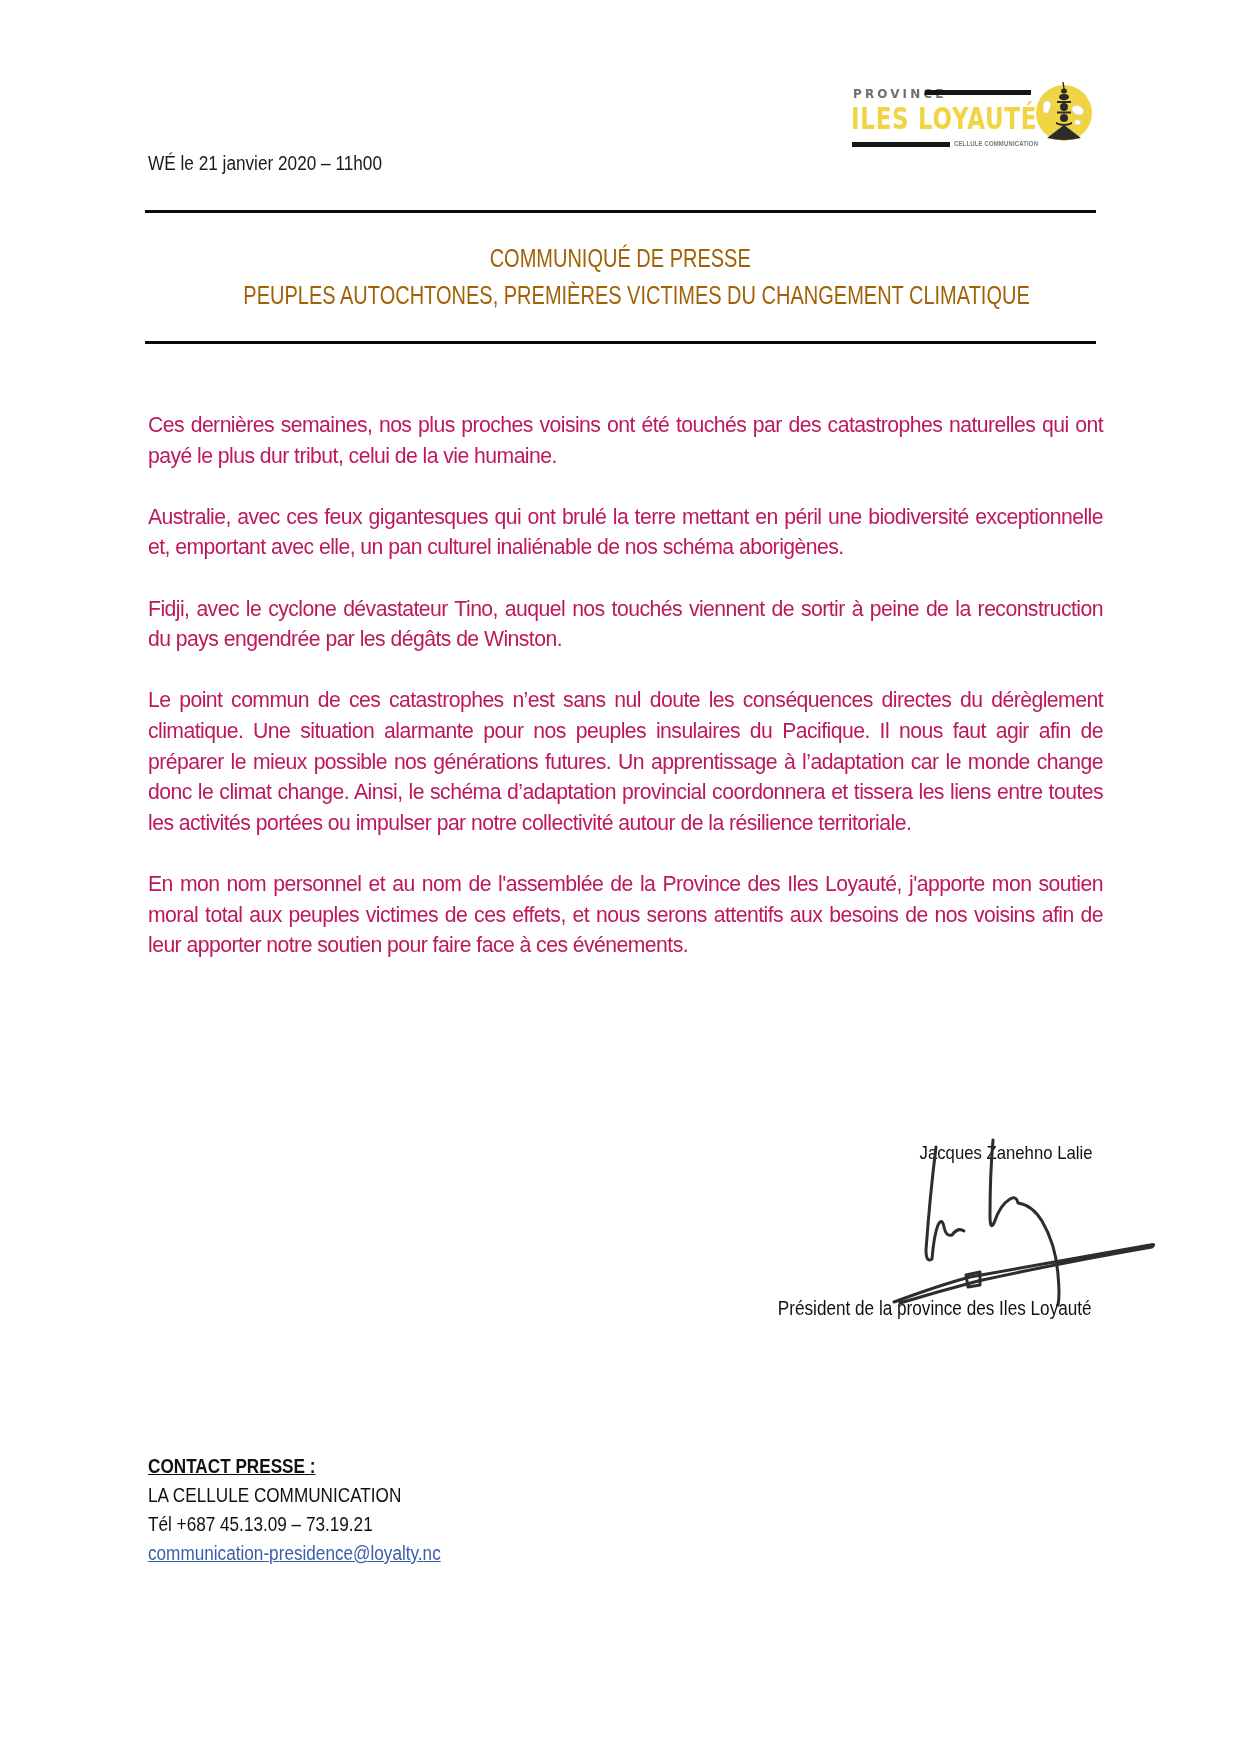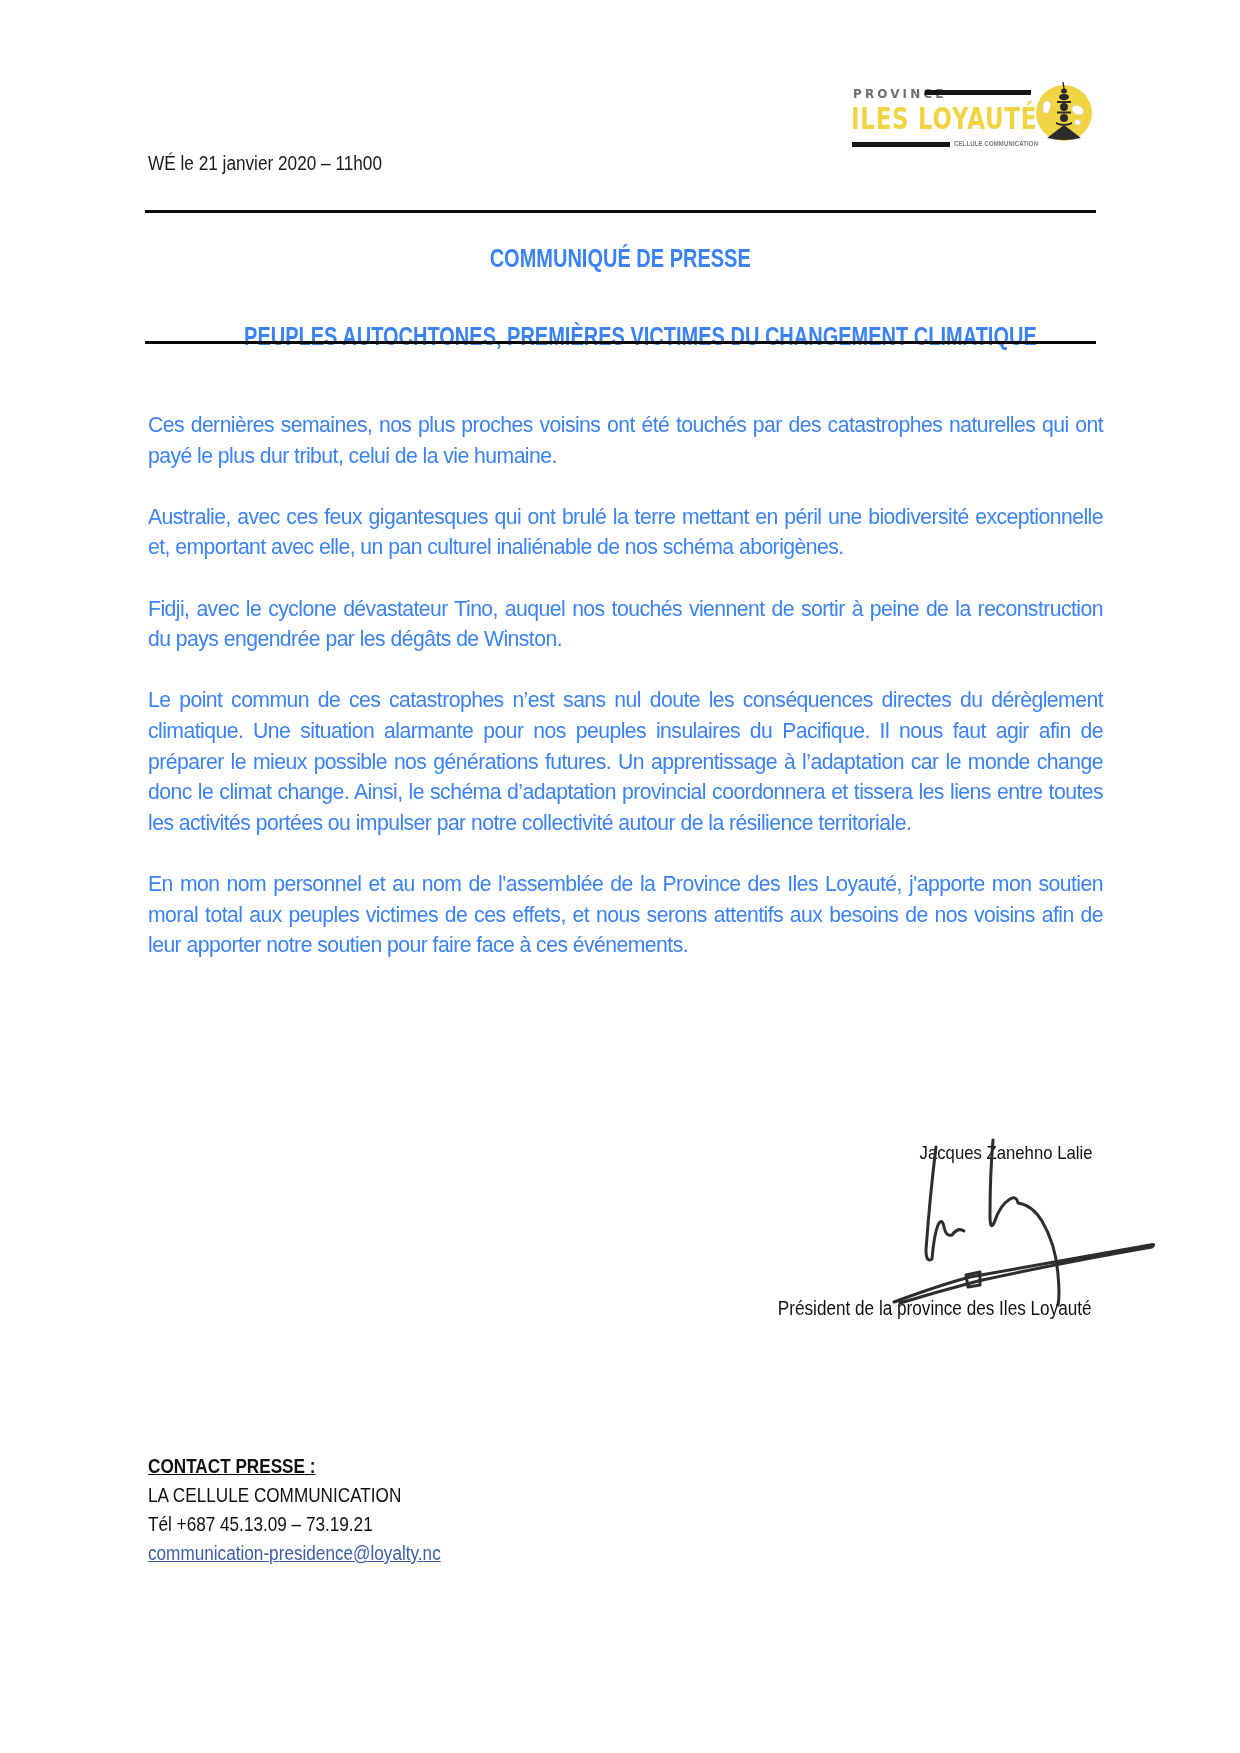--- a/index.html
+++ b/index.html
@@ -20,25 +20,25 @@
   .logo-sub { position: absolute; left: 106px; top: 68px; font-size: 7px; font-weight: bold; color: #777777;
      letter-spacing: 0.2px; white-space: nowrap; transform: scaleX(0.85); transform-origin: left top; }
   .logo-emblem { position: absolute; left: 185px; top: 8px; width: 62px; height: 62px; }
 
   
   .date { left: 148px; top: 152px; font-size: 20px; transform: scaleX(0.86); transform-origin: left top;
           white-space: nowrap; color: #1a1a1a; }
 
   .rule { left: 145px; width: 951px; height: 3px; background: #0a0a0a; }
 
-  .title { left: 145px; width: 951px; text-align: center; color: #3b82f6; font-weight: bold;
+  .title { left: 145px; width: 951px; text-align: center; color: #a16207; font-weight: normal;
            font-size: 25px; white-space: nowrap; }
   .title span { display: inline-block; transform: scaleX(0.80); transform-origin: center top; }
 
-  .body { left: 148px; top: 410px; width: 955px; font-size: 21.2px; line-height: 30.6px; color: #3b82f6; }
+  .body { left: 148px; top: 410px; width: 955px; font-size: 21.2px; line-height: 30.6px; color: #be185d; }
   .body p { margin: 0 0 30.6px 0; text-align: justify; text-align-last: left; letter-spacing: -0.55px; word-spacing: 0px; }
 
   .sig-name { right: 148px; top: 1142px; font-size: 19px; white-space: nowrap;
               transform: scaleX(0.88); transform-origin: right top; }
   .sig-title { right: 148px; top: 1297px; font-size: 19.5px; white-space: nowrap;
                transform: scaleX(0.88); transform-origin: right top; }
   .signature { left: 860px; top: 1135px; width: 310px; height: 180px; }
 
   .contact { left: 148px; top: 1452px; font-size: 19.5px; line-height: 29px;
              transform: scaleX(0.88); transform-origin: left top; white-space: nowrap; }
@@ -70,21 +70,21 @@
     <circle cx="31" cy="38" r="4" fill="#2b2b2b"></circle>
     <path d="M23 42 q8 4 16 0 l0 2 q-8 4 -16 0z" fill="#2b2b2b"></path>
     <path d="M14 58 L31 45 L48 58 Q31 62 14 58z" fill="#2b2b2b"></path>
   </svg>
 </div>
 
 <div class="abs date">WÉ le 21 janvier 2020 – 11h00</div>
 
 <div class="abs rule" style="top:210px;"></div>
 <div class="abs title" style="top:244px;"><span>COMMUNIQUÉ DE PRESSE</span></div>
-<div class="abs title" style="top:281px;margin-top:41px;"><span>PEUPLES AUTOCHTONES, PREMIÈRES VICTIMES DU CHANGEMENT CLIMATIQUE</span></div>
+<div class="abs title" style="top:281px;"><span>PEUPLES AUTOCHTONES, PREMIÈRES VICTIMES DU CHANGEMENT CLIMATIQUE</span></div>
 <div class="abs rule" style="top:341px;"></div>
 
 <div class="abs body">
   <p>Ces dernières semaines, nos plus proches voisins ont été touchés par des catastrophes naturelles qui ont payé le plus dur tribut, celui de la vie humaine.</p>
   <p>Australie, avec ces feux gigantesques qui ont brulé la terre mettant en péril une biodiversité exceptionnelle et, emportant avec elle, un pan culturel inaliénable de nos schéma aborigènes.</p>
   <p>Fidji, avec le cyclone dévastateur Tino, auquel nos touchés viennent de sortir à peine de la reconstruction du pays engendrée par les dégâts de Winston.</p>
   <p>Le point commun de ces catastrophes n’est sans nul doute les conséquences directes du dérèglement climatique. Une situation alarmante pour nos peuples insulaires du Pacifique. Il nous faut agir afin de préparer le mieux possible nos générations futures. Un apprentissage à l’adaptation car le monde change donc le climat change. Ainsi, le schéma d’adaptation provincial coordonnera et tissera les liens entre toutes les activités portées ou impulser par notre collectivité autour de la résilience territoriale.</p>
   <p>En mon nom personnel et au nom de l'assemblée de la Province des Iles Loyauté, j'apporte mon soutien moral total aux peuples victimes de ces effets, et nous serons attentifs aux besoins de nos voisins afin de leur apporter notre soutien pour faire face à ces événements.</p>
 </div>
 

